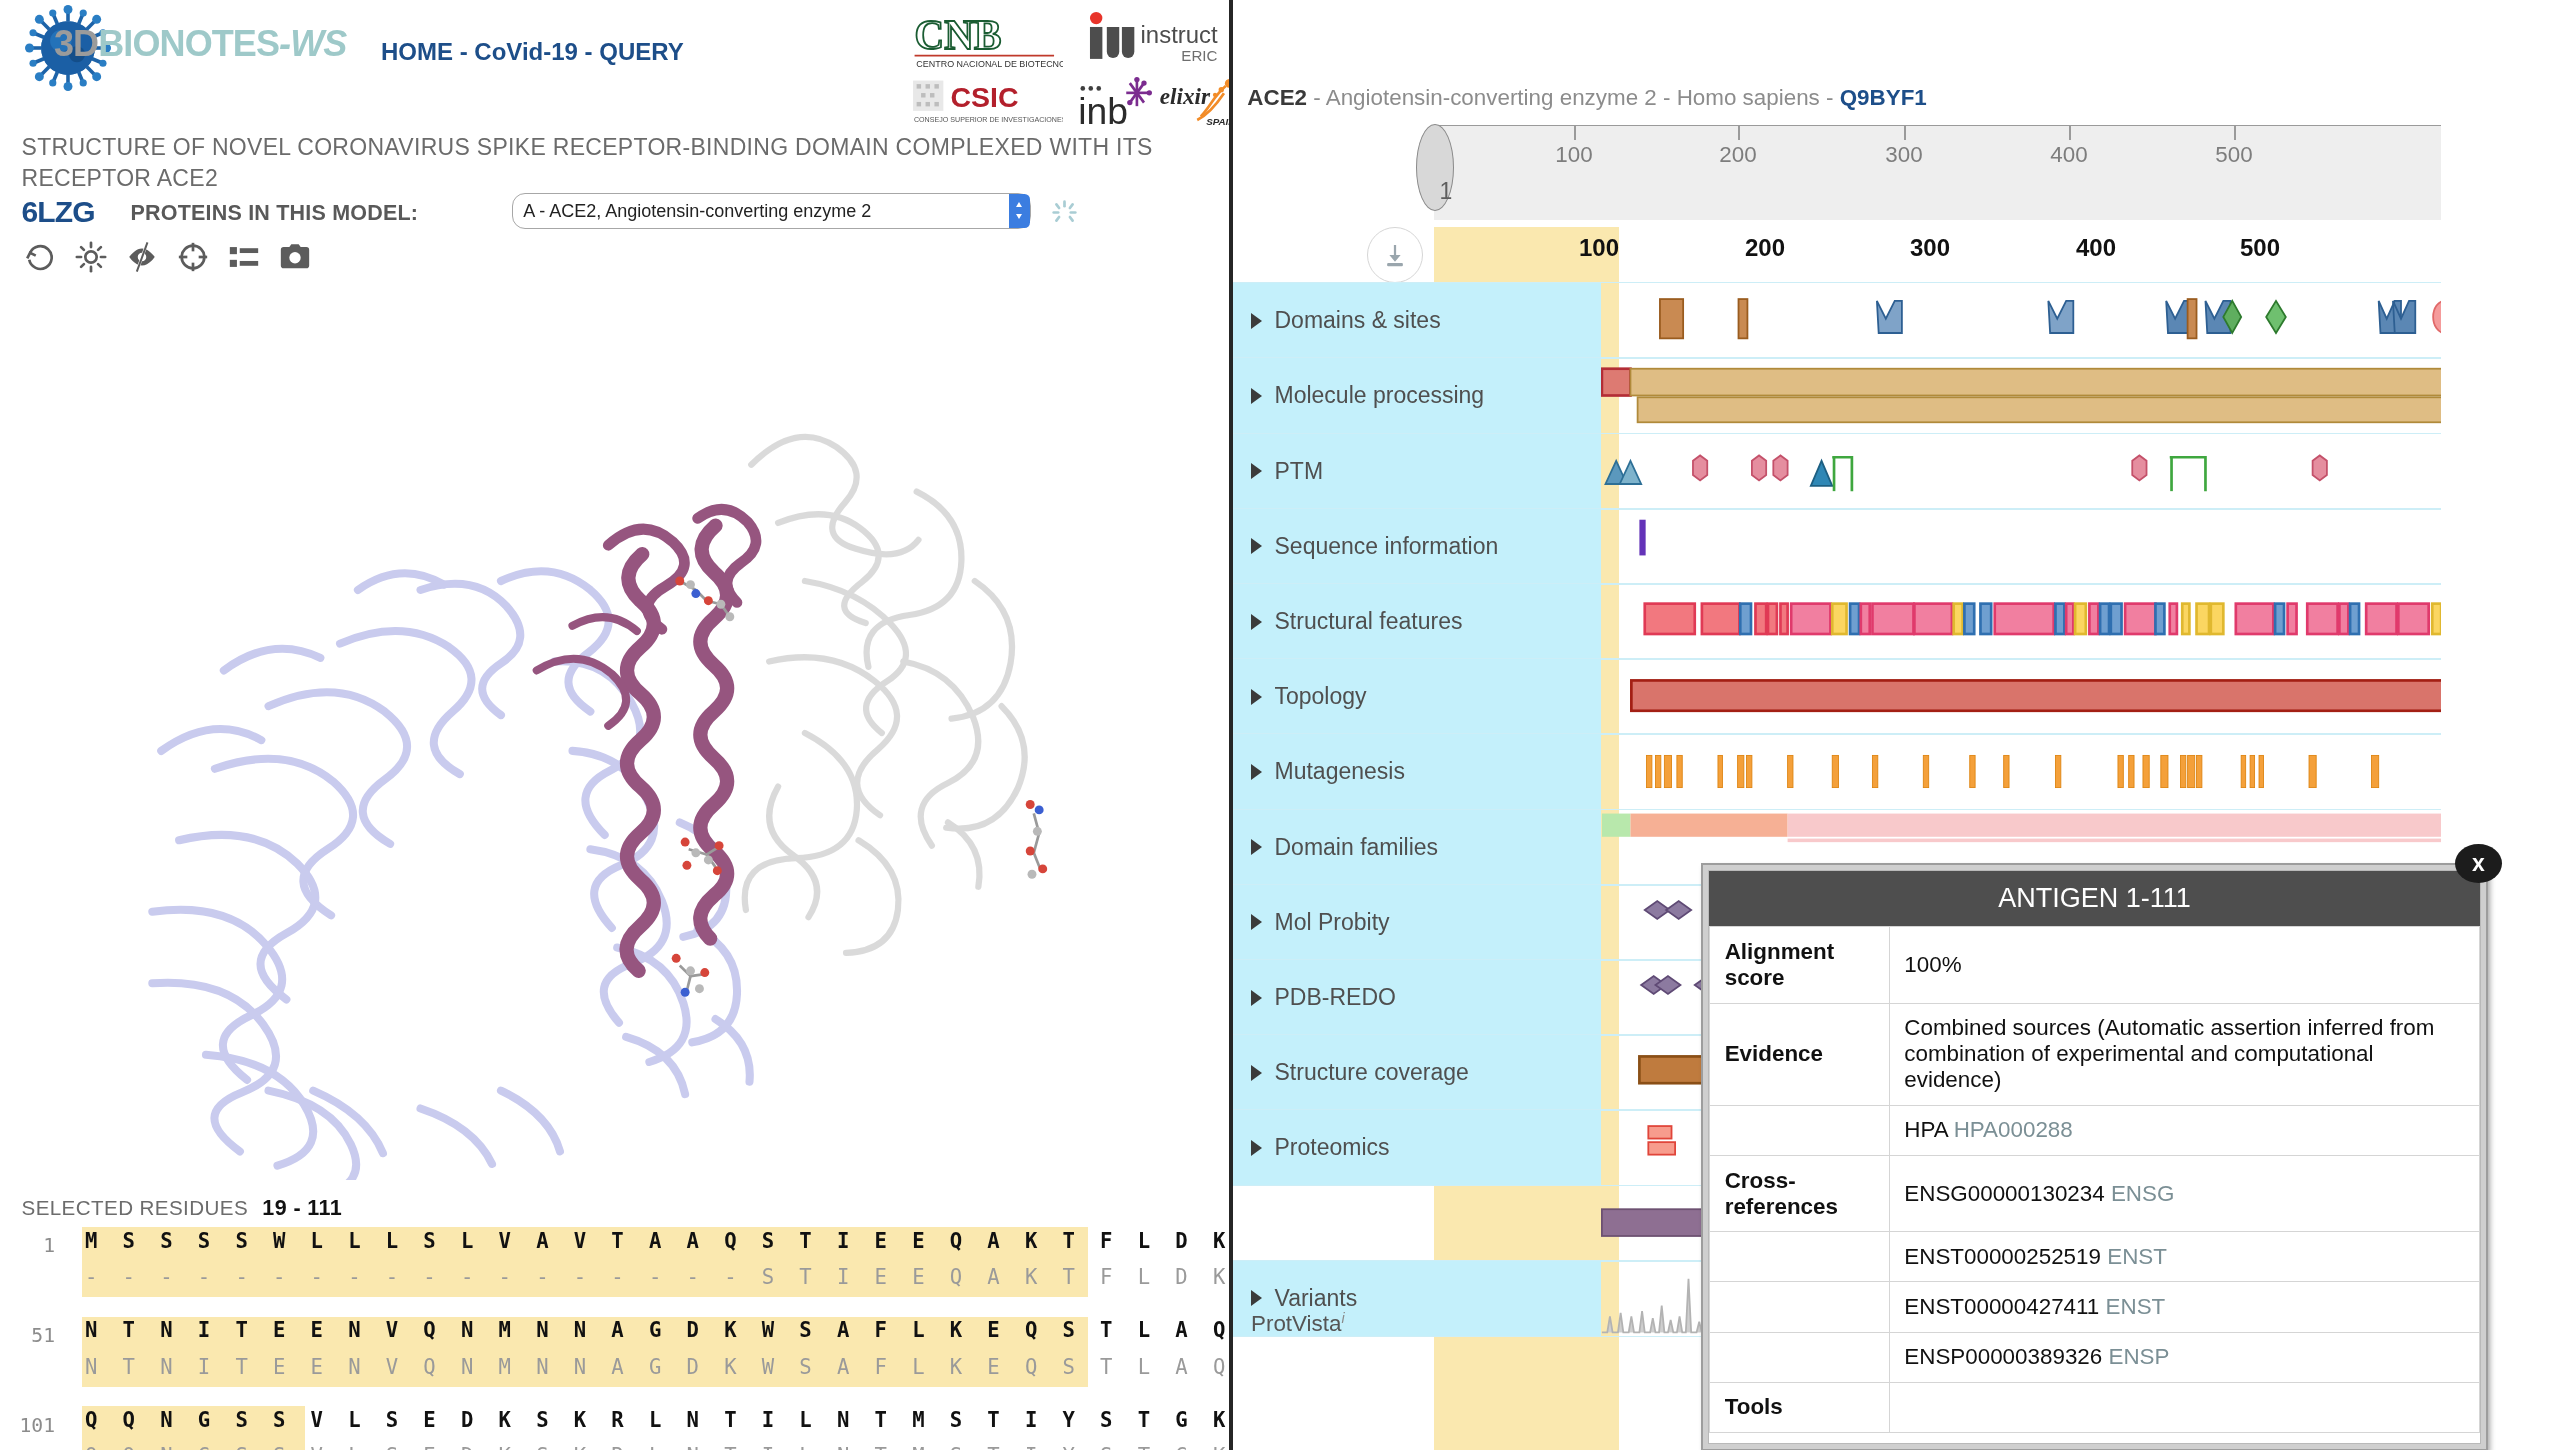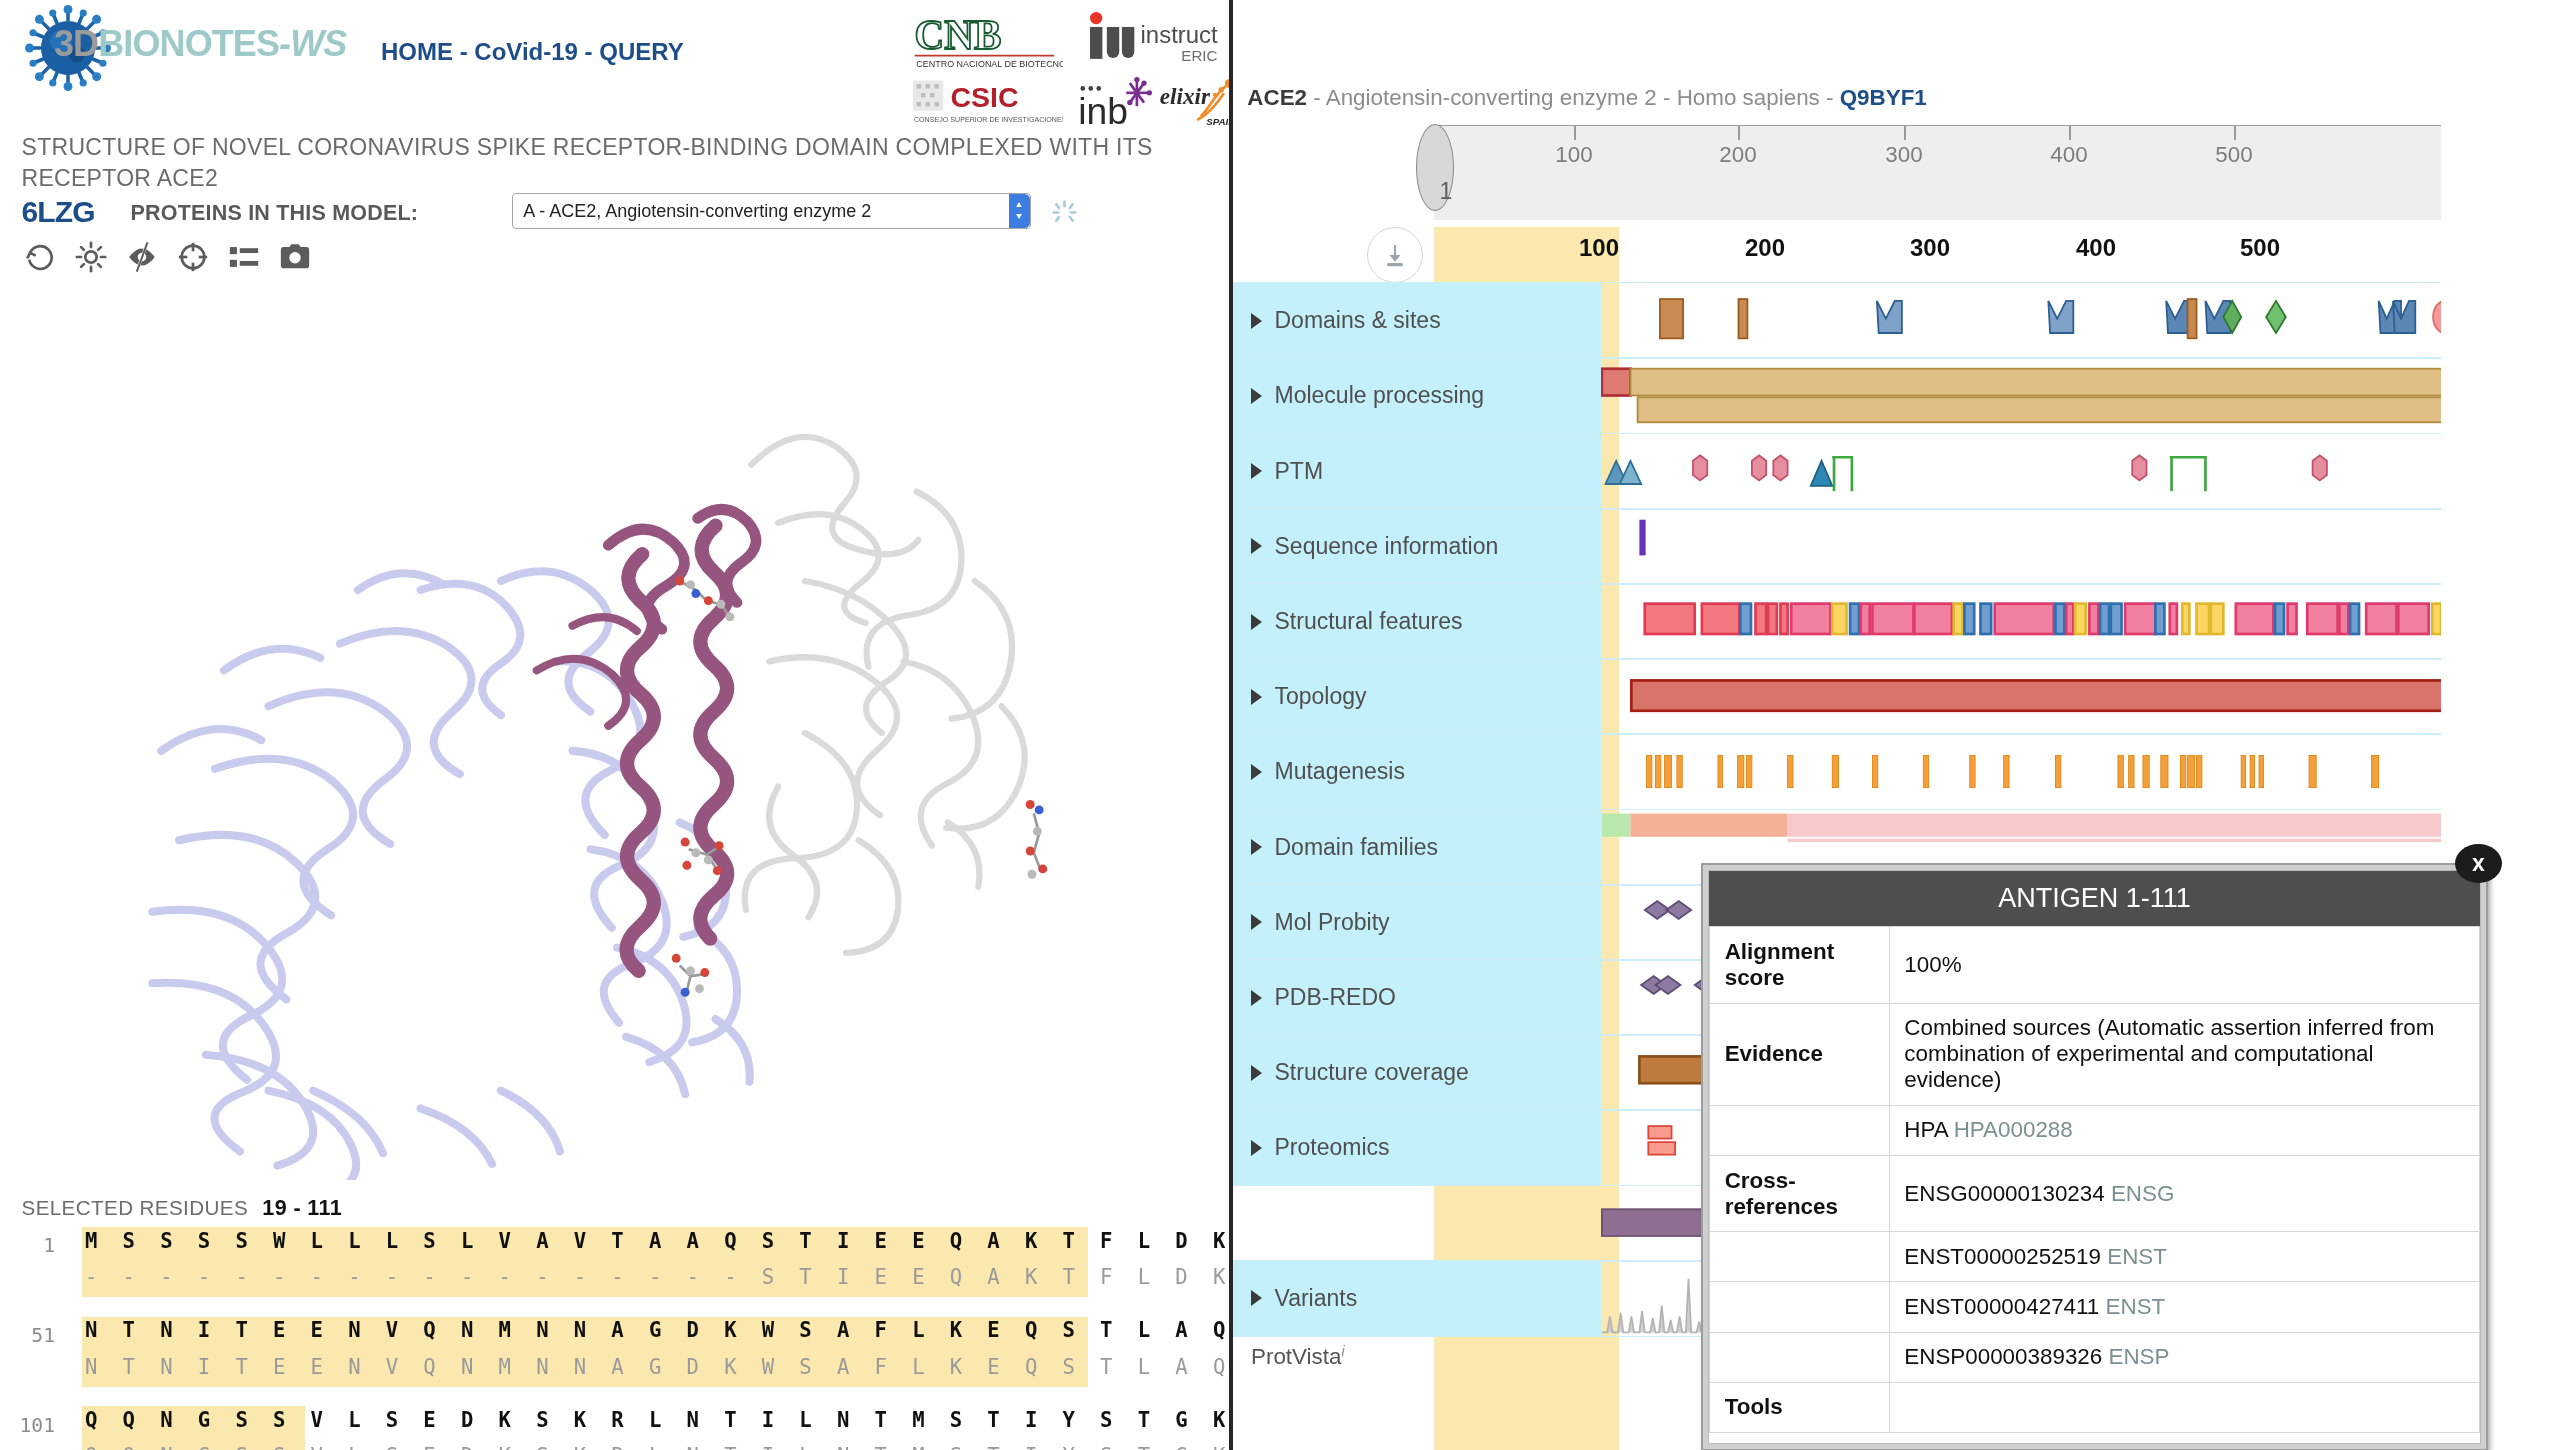--- a/index.html
+++ b/index.html
@@ -35,21 +35,21 @@
   #logo-elixir{left:265px;top:73px;width:82px;height:52px;}
 
   
   #struct-title{position:absolute;left:21.5px;top:132px;width:1190px;font-size:23px;line-height:1.35;
     color:#6b6b6b;font-family:"Liberation Sans",sans-serif;letter-spacing:0.3px;}
   
   #model-row{position:absolute;left:21.5px;top:195px;width:1190px;height:39px;}
   #pdb-id{position:absolute;left:0;top:0;font-size:30px;font-weight:bold;color:#1d4e89;letter-spacing:-0.9px;}
   #proteins-label{position:absolute;left:109px;top:6.3px;font-size:21.5px;font-weight:bold;color:#595959;letter-spacing:0.2px;}
   #chain-select{position:absolute;left:490px;top:-1.8px;width:519px;height:36px;
-    border:0.9px solid #a7a7a7;border-radius:4px;background:#fff;font-size:18px;color:#222;
+    border:0.9px solid #a7a7a7;border-radius:13px;background:#fff;font-size:18px;color:#222;
     padding:0 36px 0 10.7px;line-height:34px;box-sizing:border-box;white-space:nowrap;overflow:hidden;}
   #chain-select-arrow{position:absolute;left:987px;top:-0.9px;width:21.5px;height:34px;background:#3b7de0;
     border-radius:0 5.4px 5.4px 0;}
   #chain-select-arrow:before{content:"";position:absolute;left:7.2px;top:8px;border-left:3.6px solid transparent;border-right:3.6px solid transparent;border-bottom:5.4px solid #fff;}
   #chain-select-arrow:after{content:"";position:absolute;left:7.2px;top:19.7px;border-left:3.6px solid transparent;border-right:3.6px solid transparent;border-top:5.4px solid #fff;}
   #spinner{position:absolute;left:1029px;top:3.6px;width:27px;height:27px;}
 
   
   #viewer-tools{position:absolute;left:23px;top:240px;height:39px;}
   .vtool{display:inline-block;width:47px;height:36px;vertical-align:top;}
@@ -102,21 +102,21 @@
   
   #pv-tracks{position:absolute;left:0;top:284px;width:1343px;}
   .track{position:relative;height:75px;border-top:1.8px solid #cdeef7;border-bottom:1.8px solid #cdeef7;margin-top:-1.8px;}
   .track-label{position:absolute;left:0;top:0;width:368px;height:75px;background:#c4f0fb;
     display:flex;align-items:center;box-sizing:border-box;padding-left:18px;}
   .track-arrow{width:0;height:0;border-top:8px solid transparent;border-bottom:8px solid transparent;
     border-left:11.6px solid #3b3b3b;margin-right:12.5px;flex:0 0 auto;}
   .track-name{font-size:23px;color:#4f4f4f;white-space:nowrap;}
   .track-canvas{position:absolute;left:368px;top:0;right:0;height:75px;overflow:hidden;}
 
-  #protvista-foot{position:absolute;left:18px;top:1343px;font-size:22.4px;color:#555;text-align:right;}
+  #protvista-foot{position:absolute;left:18px;top:1310px;font-size:22.4px;color:#555;text-align:right;}
   #protvista-foot sup{font-size:14.3px;color:#8a8a8a;font-style:italic;}
 
   
   #tip{position:absolute;left:1701px;top:863px;width:787px;height:588px;
     background:#cfcfcf;border:2.7px solid #9d9d9d;box-shadow:2.7px 3.6px 5.4px rgba(0,0,0,.35);box-sizing:border-box;padding:5.4px;}
   #tip-inner{width:100%;height:100%;background:#fff;border:0.9px solid #b9b9b9;box-sizing:border-box;overflow:hidden;}
   #tip-head{height:55px;background:#4e4e4e;color:#fff;font-size:27px;display:flex;align-items:center;justify-content:center;}
   #tip-close{position:absolute;right:-16px;top:-21.5px;width:47px;height:39px;border-radius:50%;background:#1c1c1c;
     color:#fff;font-size:23px;font-weight:bold;display:flex;align-items:center;justify-content:center;cursor:pointer;}
   table.tip-table{width:100%;border-collapse:collapse;font-size:22.4px;}

